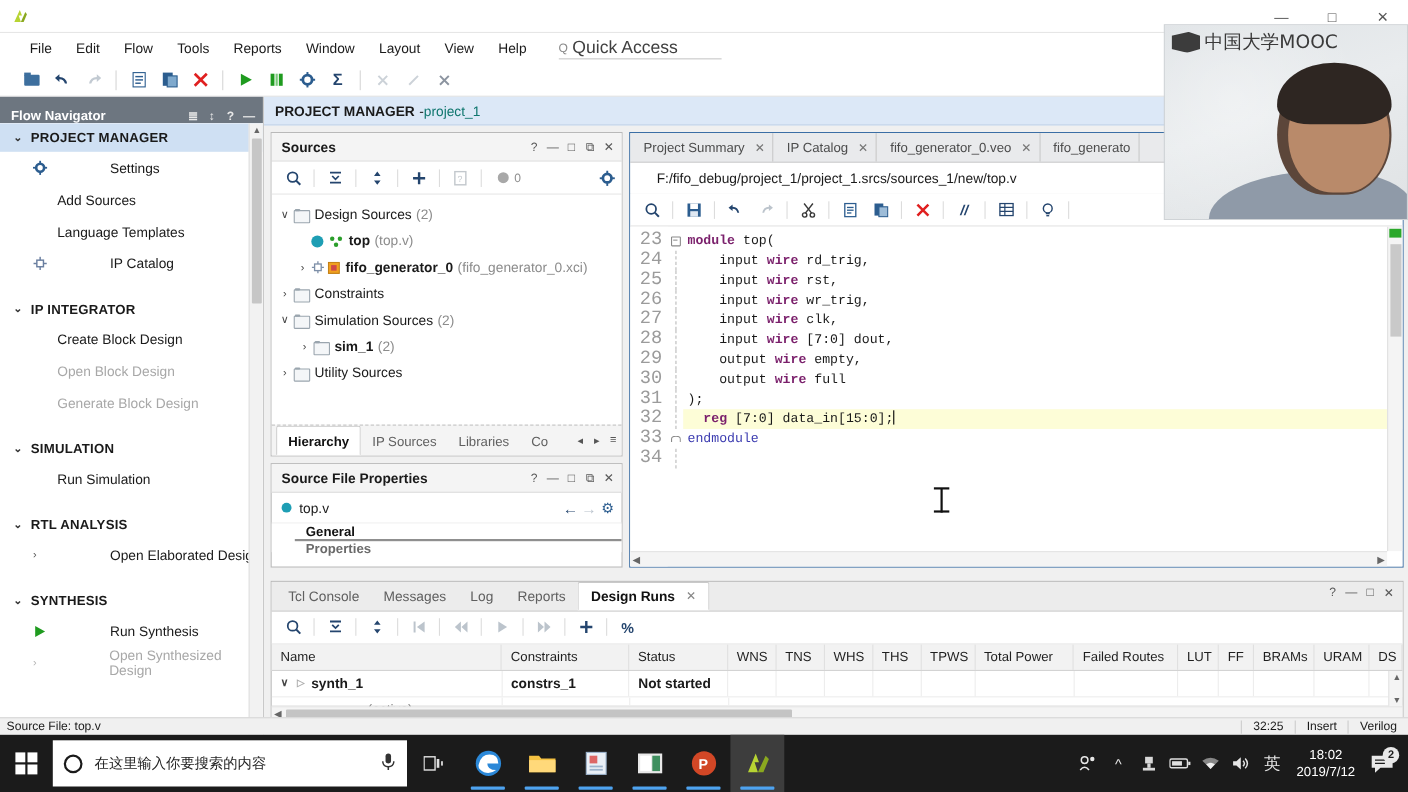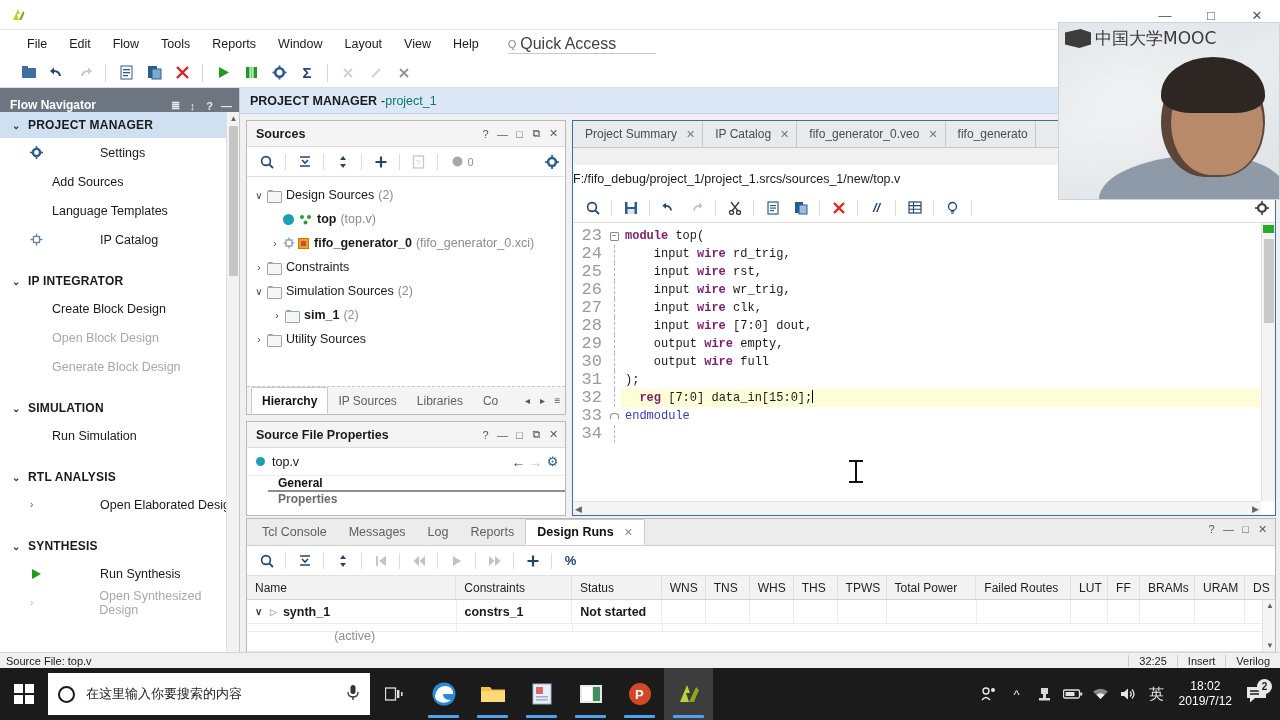--- a/index.html
+++ b/index.html
@@ -175,22 +175,22 @@
   
   .editor { flex: 1; display: flex; flex-direction: column; border: 1px solid #3b6ea5; min-width: 0; }
   .ed-tabbar { height: 27px; display: flex; background: #e9eaec; align-items: stretch;
                border-bottom: 1px solid #c5c5c5; overflow: hidden; }
   .ed-tab {
     display: flex; align-items: center; padding: 0 7px 0 12px; font-size: 12px;
     color: #4c4c4c; border-right: 1px solid #c9c9c9; white-space: nowrap;
   }
   .ed-tab .x { margin-left: 9px; font-size: 11px; color: #777; }
   .ed-path {
-    height: 28px; display: flex; align-items: center; padding-left: 0;
-    font-size: 12.5px; background: #fff; color: #1a1a1a; margin-top: 17px;
+    height: 28px; display: flex; align-items: center; padding-left: 24px;
+    font-size: 12.5px; background: #fff; color: #1a1a1a;
   }
   .ed-toolbar {
     height: 30px; display: flex; align-items: center; padding-left: 6px;
     background: #fff; border-bottom: 1px solid #dddddd; gap: 1px;
   }
   .ed-toolbar .spacer { flex: 1; }
   .code-area { flex: 1; display: flex; background: #ffffff; position: relative; overflow: hidden; }
   .gutter {
     width: 34px; background: #ffffff; border-right: 0; text-align: right;
     padding-top: 4px; flex: none;
@@ -218,21 +218,21 @@
   .ed-vthumb { position: absolute; left: 2px; top: 16px; width: 10px; height: 84px;
                background: #c9c9c9; }
   .ed-marker { position: absolute; right: 1px; top: 2px; width: 11px; height: 8px;
                background: #2aa82a; }
   .ed-hscroll { position: absolute; left: 0; right: 14px; bottom: 0; height: 14px;
                 background: #f4f4f4; border-top: 1px solid #e4e4e4; display: flex;
                 align-items: center; justify-content: space-between; padding: 0 2px; }
   .sc-arrow { font-size: 9px; color: #666; }
 
   
-  .bottom { height: 150px; background: #f0f0f0; padding: 0 4px 2px 6px; display: flex; }
+  .bottom { height: 150px; background: #f0f0f0; padding: 0 4px 2px 6px; display: flex; align-items: center; }
   .bpanel { flex: 1; background: #fff; border: 1px solid #b9b9b9; display: flex; flex-direction: column; min-width: 0;}
   .b-tabbar { height: 27px; display: flex; align-items: stretch; background: #ececec;
               border-bottom: 1px solid #cfcfcf; padding-left: 4px; position: relative; }
   .b-tab { display: flex; align-items: center; padding: 0 11px; font-size: 12.5px; color: #5f5f5f; }
   .b-tab.active { background: #fff; color: #111; font-weight: bold;
                   border: 1px solid #c9c9c9; border-bottom-color: #fff; border-radius: 2px 2px 0 0; }
   .b-tab .x { margin-left: 10px; font-size: 11px; color: #888; font-weight: normal; }
   .b-tabbar .bt-icons { position: absolute; right: 4px; top: 4px; display: flex; }
 
   .grid-head { height: 24px; display: flex; background: #f2f2f2;

